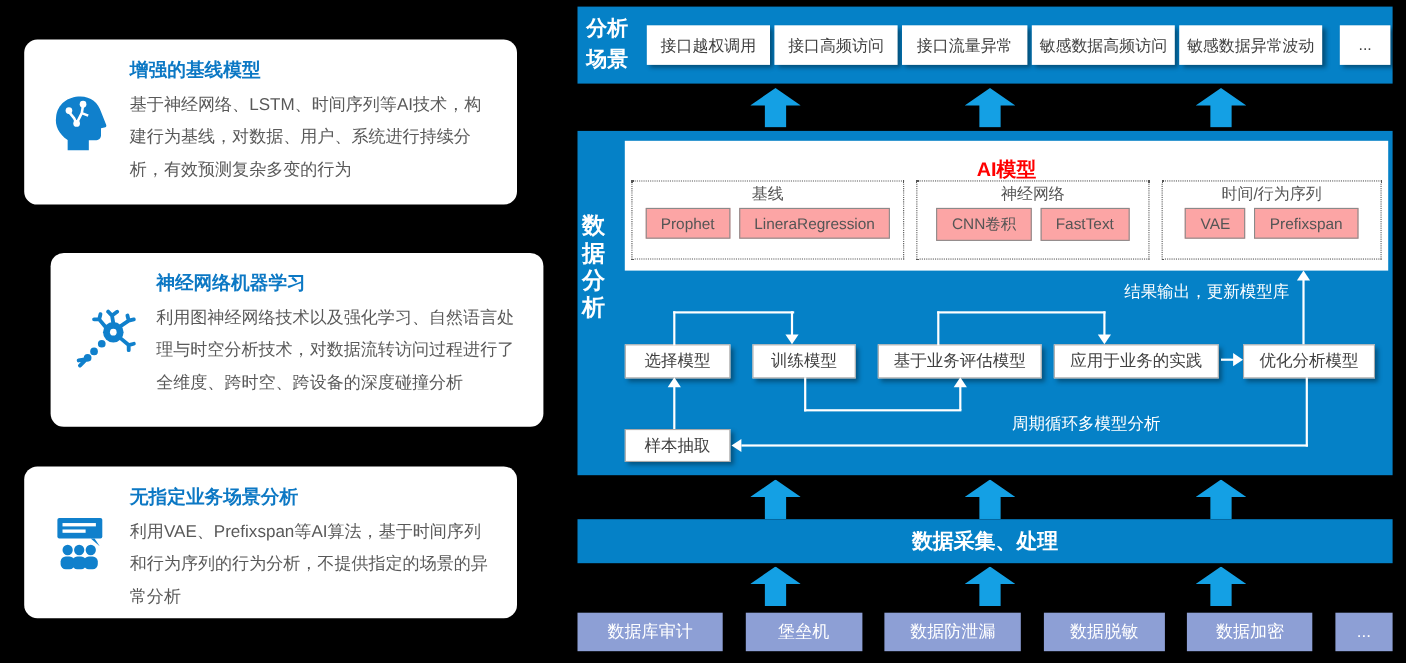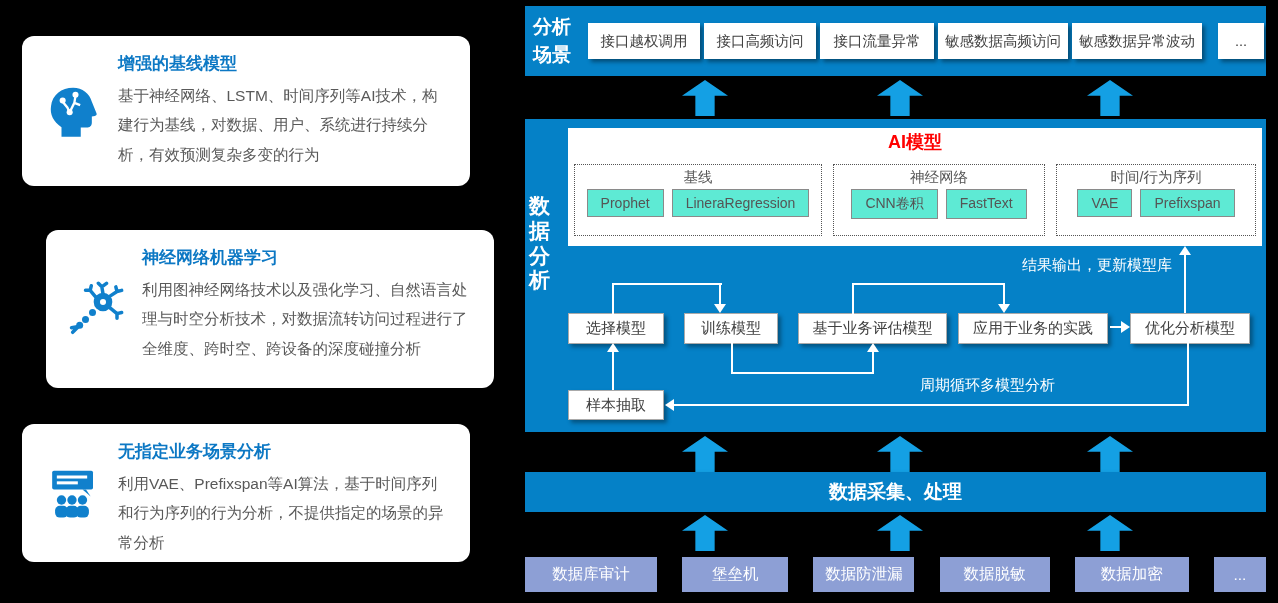--- a/index.html
+++ b/index.html
@@ -16,26 +16,26 @@
   .topbar{left:525px;top:6px;width:741px;height:70px;}
   .topbar .lbl{position:absolute;left:8px;top:7px;width:48px;color:#fff;font-size:19px;font-weight:bold;line-height:1.45;}
   .scen-row{position:absolute;left:63px;top:17px;display:flex;gap:4px;height:36px;}
   .wbox{background:#fff;color:#404040;display:flex;align-items:center;justify-content:center;
         font-size:14.5px;box-shadow:3px 3px 4px rgba(0,0,0,.4);box-sizing:border-box;}
   .panel{left:525px;top:119px;width:741px;height:313px;}
   .side-label{position:absolute;left:4px;top:75px;width:26px;color:#fff;font-size:21px;font-weight:bold;
               line-height:1.18;word-break:break-all;}
   
   .aibox{position:absolute;left:43px;top:9px;width:694px;height:118px;background:#fff;}
-  .aibox .ai-title{text-align:center;color:#f00;font-weight:bold;font-size:18px;padding-top:2px;}
+  .aibox .ai-title{text-align:center;color:#f00;font-weight:bold;font-size:18px;padding-top:14px;}
   .groups{position:absolute;left:6px;top:36px;width:682px;height:72px;display:flex;justify-content:space-between;}
   .group{border:1px dotted #555;box-sizing:border-box;display:flex;flex-direction:column;align-items:center;}
   .group .gname{font-size:14.5px;color:#555;line-height:24px;}
   .models{display:flex;gap:8px;}
-  .model{border:1px solid #8a8a8a;background:#5eead4;color:#555;font-size:14px;padding:5px 13px;}
+  .model{border:1px solid #8a8a8a;background:#fca5a5;color:#555;font-size:14px;padding:5px 13px;}
   
   .fbox{position:absolute;background:#fff;border:1px solid #aaa;box-sizing:border-box;color:#404040;
         font-size:15px;display:flex;align-items:center;justify-content:center;height:31px;
         box-shadow:3px 3px 4px rgba(0,0,0,.35);}
   
   .line{position:absolute;background:#fff;}
   .tri{position:absolute;width:0;height:0;}
   .tri-down{border-left:6px solid transparent;border-right:6px solid transparent;border-top:9px solid #fff;}
   .tri-up{border-left:6px solid transparent;border-right:6px solid transparent;border-bottom:9px solid #fff;}
   .tri-right{border-top:6px solid transparent;border-bottom:6px solid transparent;border-left:9px solid #fff;}
@@ -207,19 +207,19 @@
     <span>数据采集、处理</span>
   </div>
 
   <div class="block-arrow" style="left:682px;top:515px;"></div>
   <div class="block-arrow" style="left:877px;top:515px;"></div>
   <div class="block-arrow" style="left:1087px;top:515px;"></div>
 
   <div class="src-row">
     <div class="src-box" style="width:132px;">数据库审计</div>
     <div class="src-box" style="width:106px;">堡垒机</div>
-    <div class="src-box" style="width:101px;">数据防泄漏</div>
+    <div class="src-box" style="width:124px;">数据防泄漏</div>
     <div class="src-box" style="width:110px;">数据脱敏</div>
     <div class="src-box" style="width:114px;">数据加密</div>
     <div class="src-box" style="width:52px;">...</div>
   </div>
 
 </div>
 
 </body></html>

